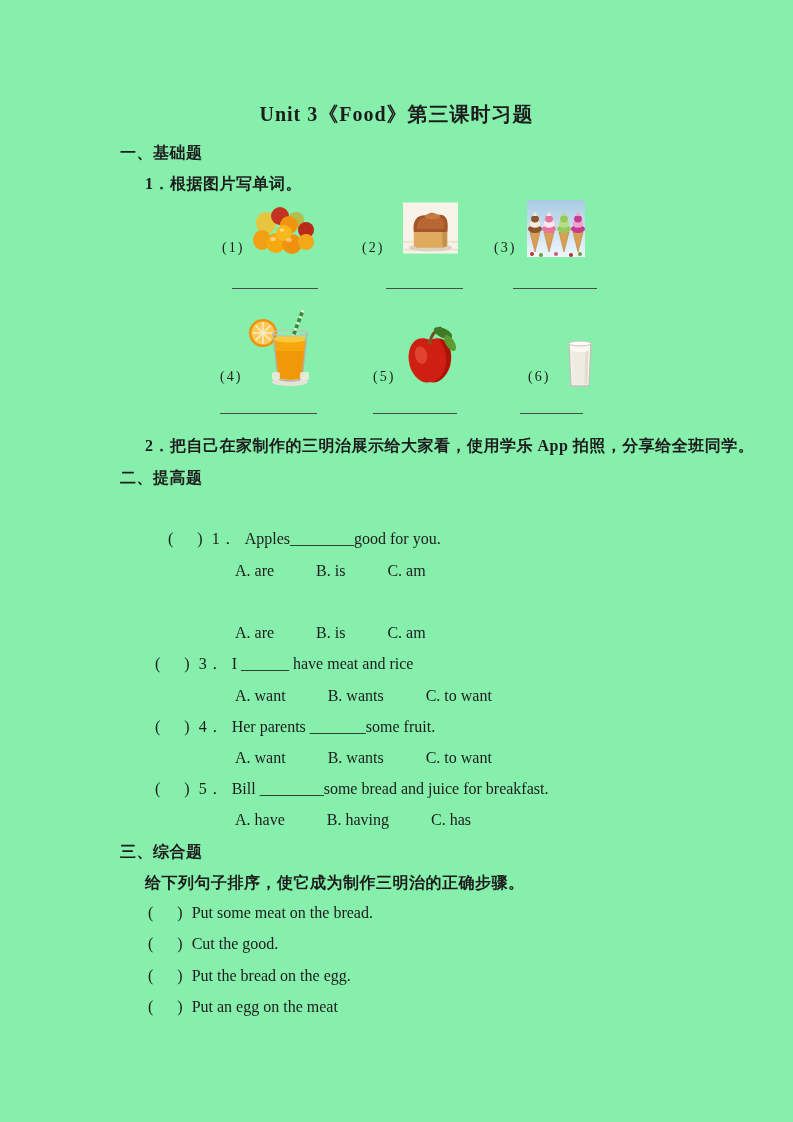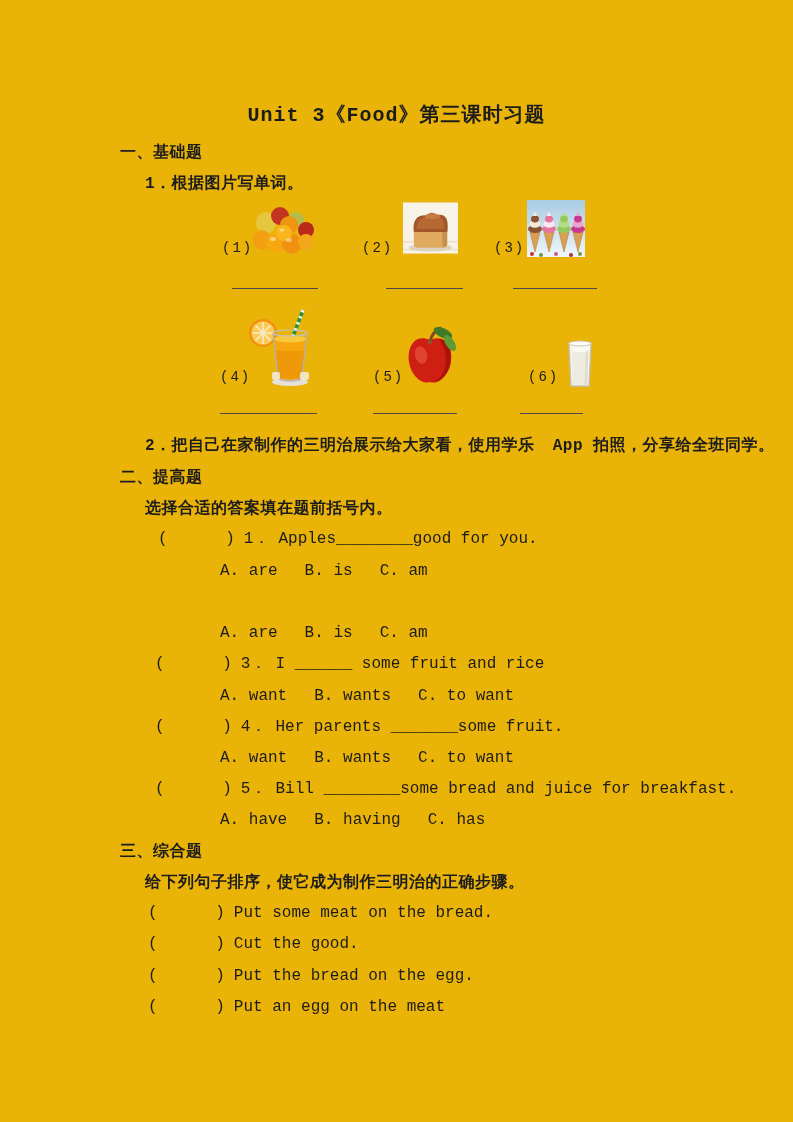--- a/index.html
+++ b/index.html
@@ -1,43 +1,43 @@
 <!DOCTYPE html>
 <html><head>
 <meta charset="utf-8">
 <style>
   html,body{margin:0;padding:0;background:#ffffff;}
   .page{
     position:relative;
     width:793px;height:1122px;
-    background:#eab308;
-    font-family:Liberation Mono, monospace;
+    background:#86efac;
+    font-family:Liberation Serif, serif;
     color:#1c1c1c;
     overflow:hidden;
   }
   .line{position:absolute;font-size:16px;line-height:20px;white-space:pre;}
   .cn{font-weight:600;letter-spacing:0.5px;}
   .en{font-weight:400;}
   .title{
     position:absolute;top:101px;left:0;width:100%;
     text-align:center;font-size:20px;font-weight:600;
     letter-spacing:1px;white-space:pre;
   }
   .img-label{position:absolute;font-size:14px;letter-spacing:2px;font-weight:500;}
   .fig{position:absolute;}
   .fig svg{display:block;}
   .blank{
     position:absolute;height:0;
     border-bottom:1.6px solid #4a4a4a;
   }
   .q-paren{white-space:pre;margin-right:9px;}
   .q-num{margin-right:9px;}
-  .opt{display:inline-block;margin-right:27px;}
+  .opt{display:inline-block;margin-right:27px;margin-left:15px;}
   .opt:last-child{margin-right:0;}
-  .bold-app{font-weight:700;margin-left:8px;}
+  .bold-app{font-weight:700;}
 </style>
 </head>
 <body>
 
 <div class="page">
 
   <div class="title">Unit 3《Food》第三课时习题</div>
 
   <div class="line cn" style="top:143px;left:120px;">一、基础题</div>
   <div class="line cn" style="top:174px;left:145px;">1．根据图片写单词。</div>
@@ -175,28 +175,27 @@
     </svg>
   </div>
 
   <div class="blank" style="top:413px;left:220px;width:97px;"></div>
   <div class="blank" style="top:413px;left:373px;width:84px;"></div>
   <div class="blank" style="top:413px;left:520px;width:63px;"></div>
 
   <div class="line cn" style="top:436px;left:145px;"><span>2．把自己在家制作的三明治展示给大家看，使用学乐 </span><span class="bold-app">App</span><span> 拍照，分享给全班同学。</span></div>
 
   <div class="line cn" style="top:468px;left:120px;">二、提高题</div>
-  <div class="line cn" style="top:499px;left:145px;">选择合适的答案填在题前括号内。</div>
-
-  <div class="line en" style="top:529px;left:158px;"><span class="q-paren">(      )</span><span class="q-num">1．</span><span>Apples________good for you.</span></div>
+
+  <div class="line en" style="top:529px;left:168px;"><span class="q-paren">(      )</span><span class="q-num">1．</span><span>Apples________good for you.</span></div>
   <div class="line en" style="top:561px;left:220px;"><span class="opt">A. are</span><span class="opt">B. is</span><span class="opt">C. am</span></div>
 
   <div class="line en" style="top:623px;left:220px;"><span class="opt">A. are</span><span class="opt">B. is</span><span class="opt">C. am</span></div>
 
-  <div class="line en" style="top:654px;left:155px;"><span class="q-paren">(      )</span><span class="q-num">3．</span><span>I ______ some fruit and rice</span></div>
+  <div class="line en" style="top:654px;left:155px;"><span class="q-paren">(      )</span><span class="q-num">3．</span><span>I ______ have meat and rice</span></div>
   <div class="line en" style="top:686px;left:220px;"><span class="opt">A. want</span><span class="opt">B. wants</span><span class="opt">C. to want</span></div>
 
   <div class="line en" style="top:717px;left:155px;"><span class="q-paren">(      )</span><span class="q-num">4．</span><span>Her parents _______some fruit.</span></div>
   <div class="line en" style="top:748px;left:220px;"><span class="opt">A. want</span><span class="opt">B. wants</span><span class="opt">C. to want</span></div>
 
   <div class="line en" style="top:779px;left:155px;text-align:right;"><span class="q-paren">(      )</span><span class="q-num">5．</span><span>Bill ________some bread and juice for breakfast.</span></div>
   <div class="line en" style="top:810px;left:220px;"><span class="opt">A. have</span><span class="opt">B. having</span><span class="opt">C. has</span></div>
 
   <div class="line cn" style="top:842px;left:120px;">三、综合题</div>
   <div class="line en" style="top:903px;left:148px;"><span class="q-paren">(      )</span><span>Put some meat on the bread.</span></div>

